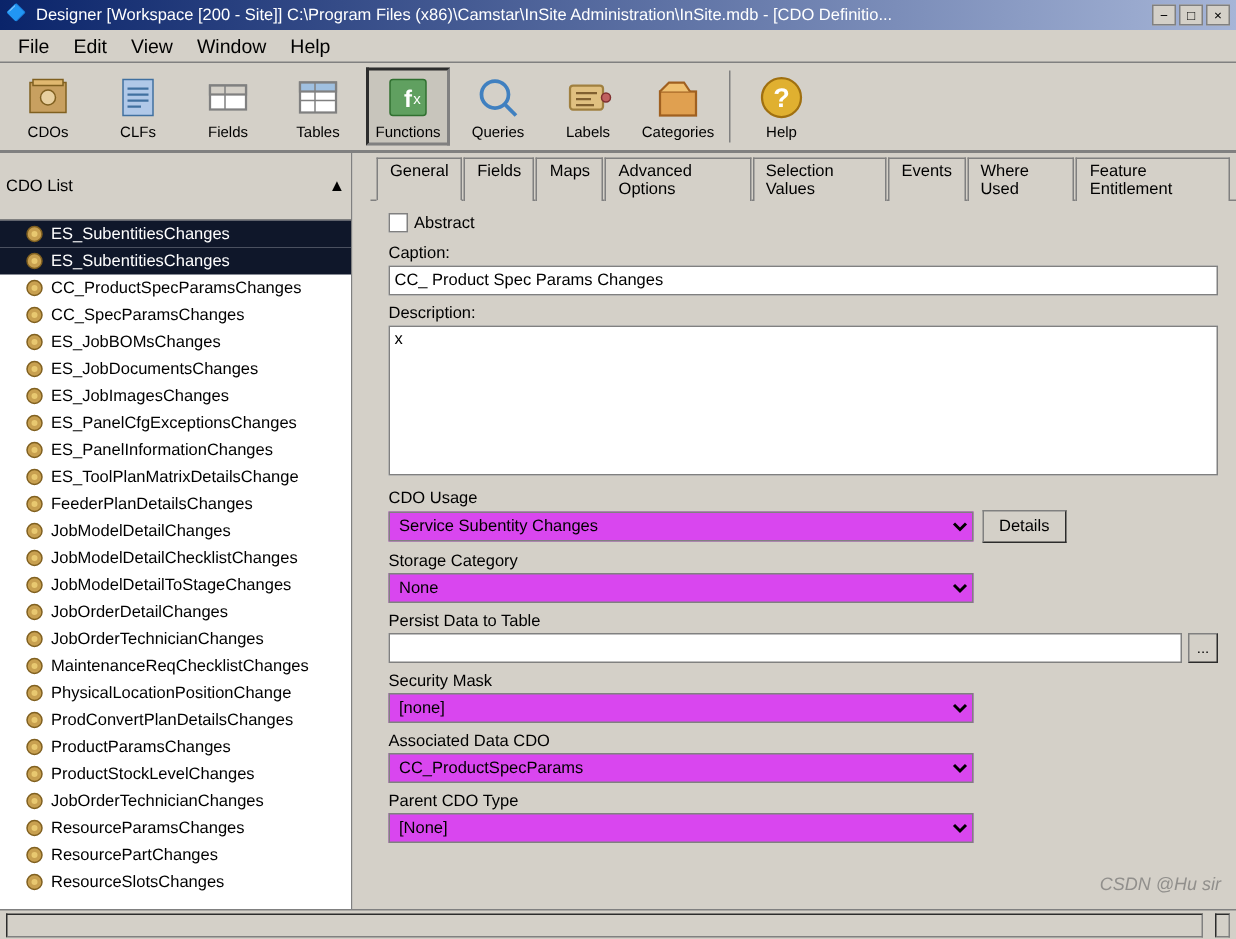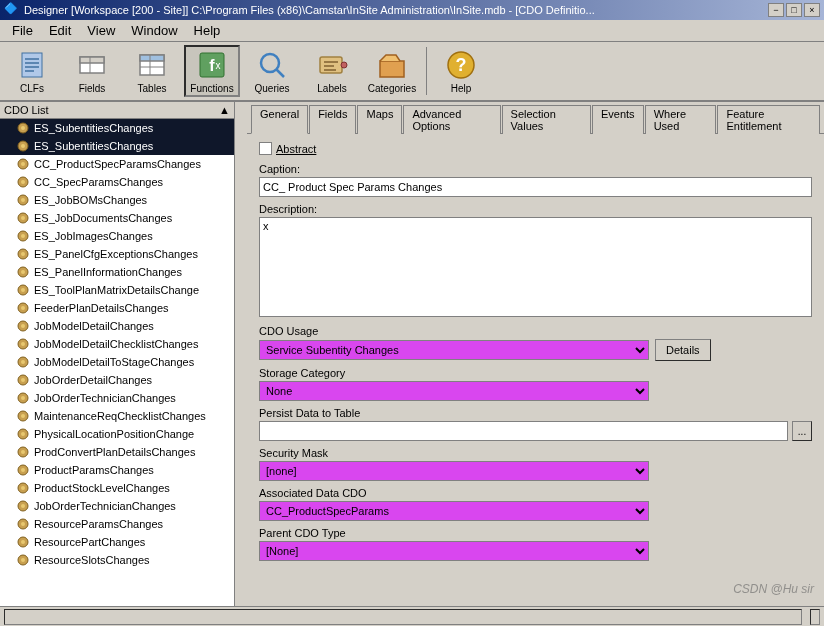--- a/index.html
+++ b/index.html
@@ -88,21 +88,21 @@
     
     .sidebar {
       width: 235px;
       background: white;
       border-right: 1px solid #808080;
       overflow-y: auto;
       overflow-x: hidden;
     }
     .sidebar-header {
       background: #d4d0c8;
-      padding: 2px 4px;
+      padding: 16px 4px;
       font-size: 11px;
       border-bottom: 1px solid #808080;
       display: flex;
       align-items: center;
       justify-content: space-between;
     }
     .sidebar-item {
       display: flex;
       align-items: center;
       padding: 1px 4px 1px 16px;
@@ -159,21 +159,20 @@
     .form-content {
       flex: 1;
       padding: 8px 12px;
       overflow-y: auto;
       background: #d4d0c8;
     }
 
     .abstract-row {
       display: flex;
       margin-bottom: 8px;
-      text-decoration: underline;
     }
     .checkbox-area {
       display: flex;
       align-items: center;
       gap: 4px;
     }
     .form-checkbox {
       width: 13px;
       height: 13px;
       border: 1px solid #808080;
@@ -314,20 +313,30 @@
 
 <div class="menu-bar">
   <span class="menu-item">File</span>
   <span class="menu-item">Edit</span>
   <span class="menu-item">View</span>
   <span class="menu-item">Window</span>
   <span class="menu-item">Help</span>
 </div>
 
 <div class="toolbar">
+  <div class="toolbar-btn">
+    <div class="toolbar-icon">
+      <svg width="32" height="32" viewBox="0 0 32 32">
+        <rect x="4" y="6" width="24" height="20" fill="#c8a060" stroke="#806020" stroke-width="1"></rect>
+        <rect x="6" y="4" width="20" height="4" fill="#e0b870" stroke="#806020" stroke-width="1"></rect>
+        <circle cx="16" cy="16" r="5" fill="#e8d0a0" stroke="#806020" stroke-width="1"></circle>
+      </svg>
+    </div>
+    <span>CDOs</span>
+  </div>
   <div class="toolbar-btn">
     <div class="toolbar-icon">
       <svg width="32" height="32" viewBox="0 0 32 32">
         <rect x="6" y="4" width="20" height="24" fill="#b0c8e8" stroke="#4070a0" stroke-width="1"></rect>
         <line x1="9" y1="10" x2="23" y2="10" stroke="#4070a0" stroke-width="1.5"></line>
         <line x1="9" y1="14" x2="23" y2="14" stroke="#4070a0" stroke-width="1.5"></line>
         <line x1="9" y1="18" x2="23" y2="18" stroke="#4070a0" stroke-width="1.5"></line>
         <line x1="9" y1="22" x2="18" y2="22" stroke="#4070a0" stroke-width="1.5"></line>
       </svg>
     </div>

